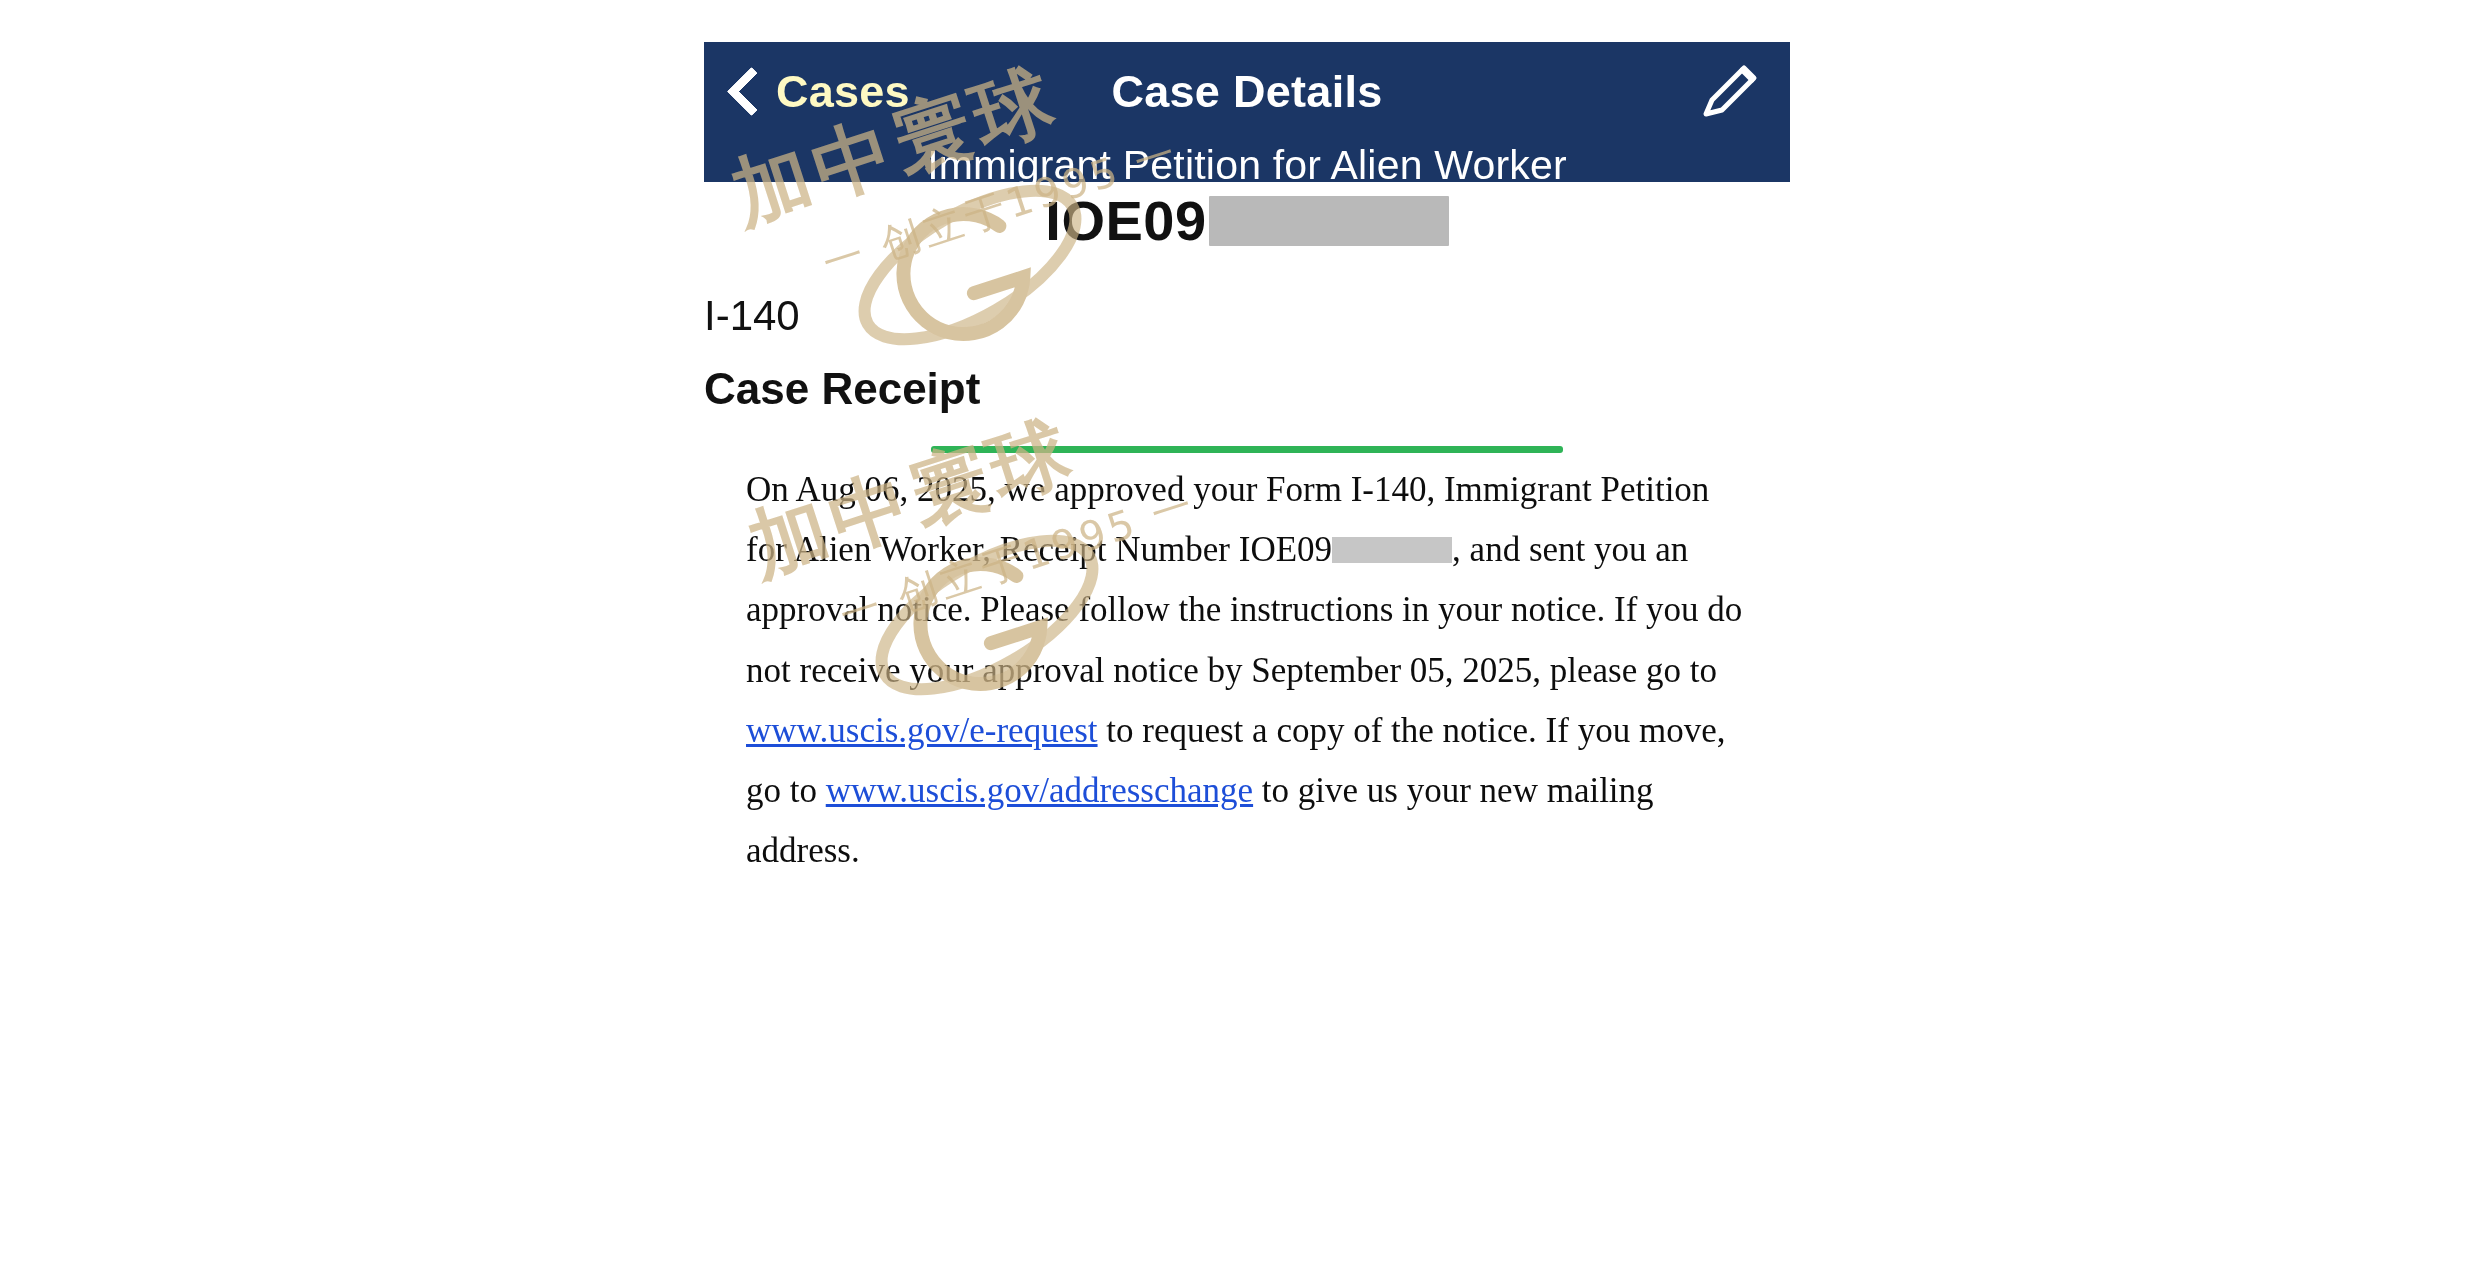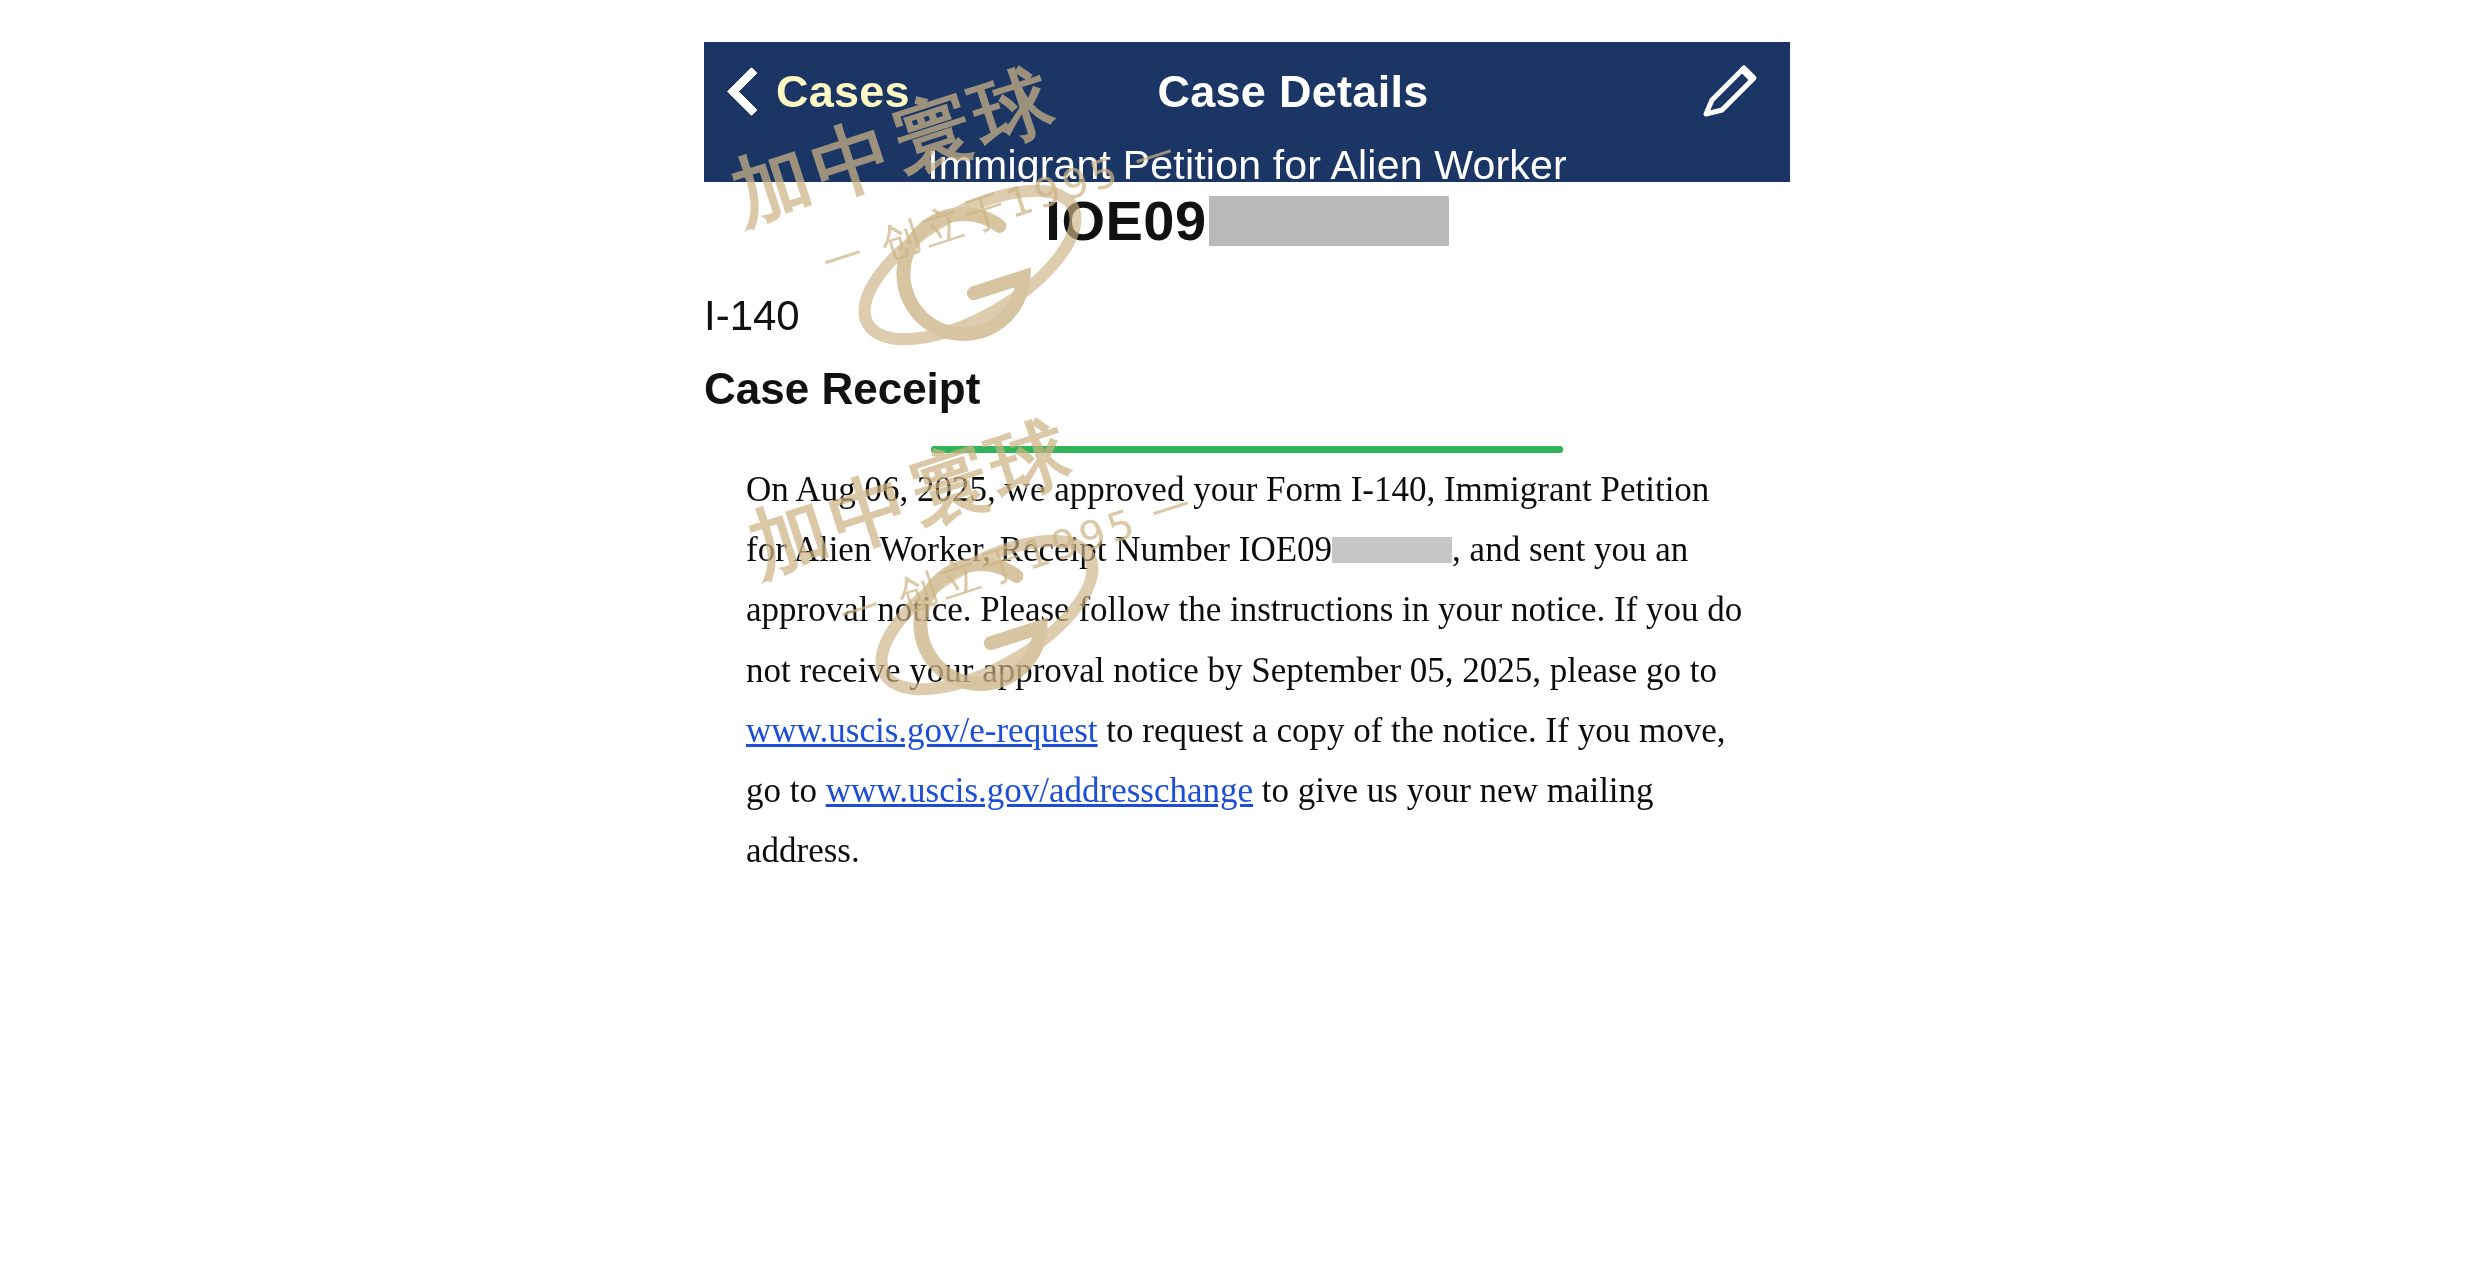--- a/index.html
+++ b/index.html
@@ -88,21 +88,20 @@
     left: 0;
     top: 0;
     width: 100%;
     height: 100px;
     line-height: 100px;
     text-align: center;
     color: #ffffff;
     font-size: 45px;
     font-weight: bold;
     letter-spacing: 0.3px;
-    padding-left: 46px;
   }
 
   .edit-btn {
     position: absolute;
     right: 30px;
     top: 22px;
     width: 62px;
     height: 58px;
     cursor: pointer;
   }

